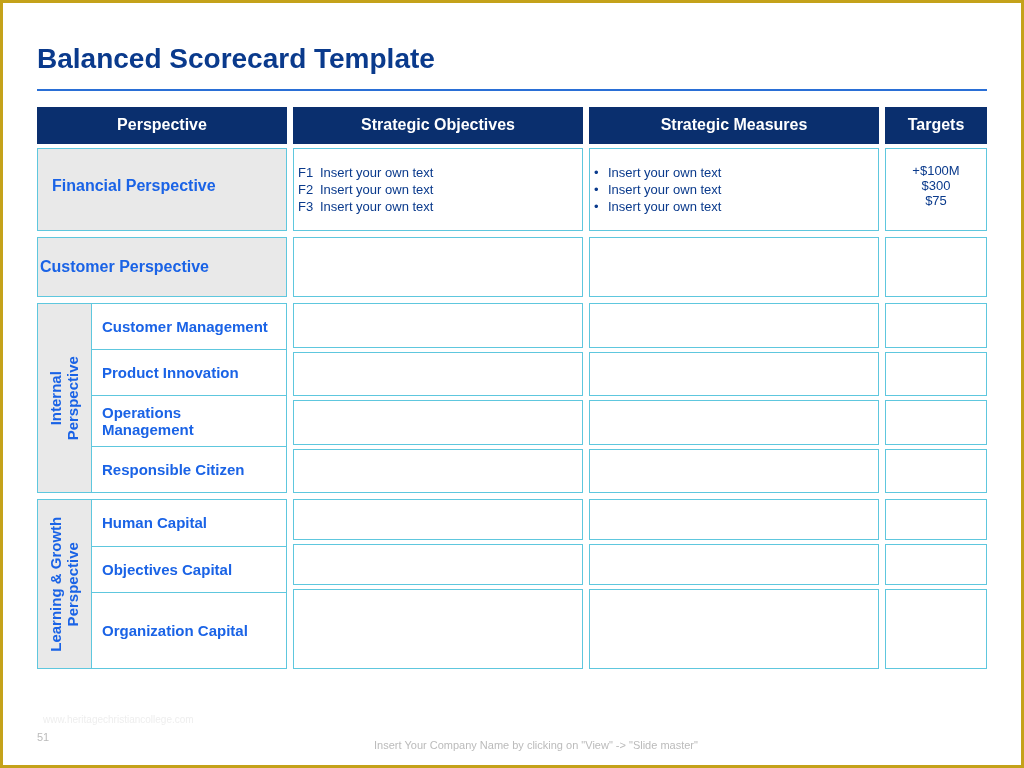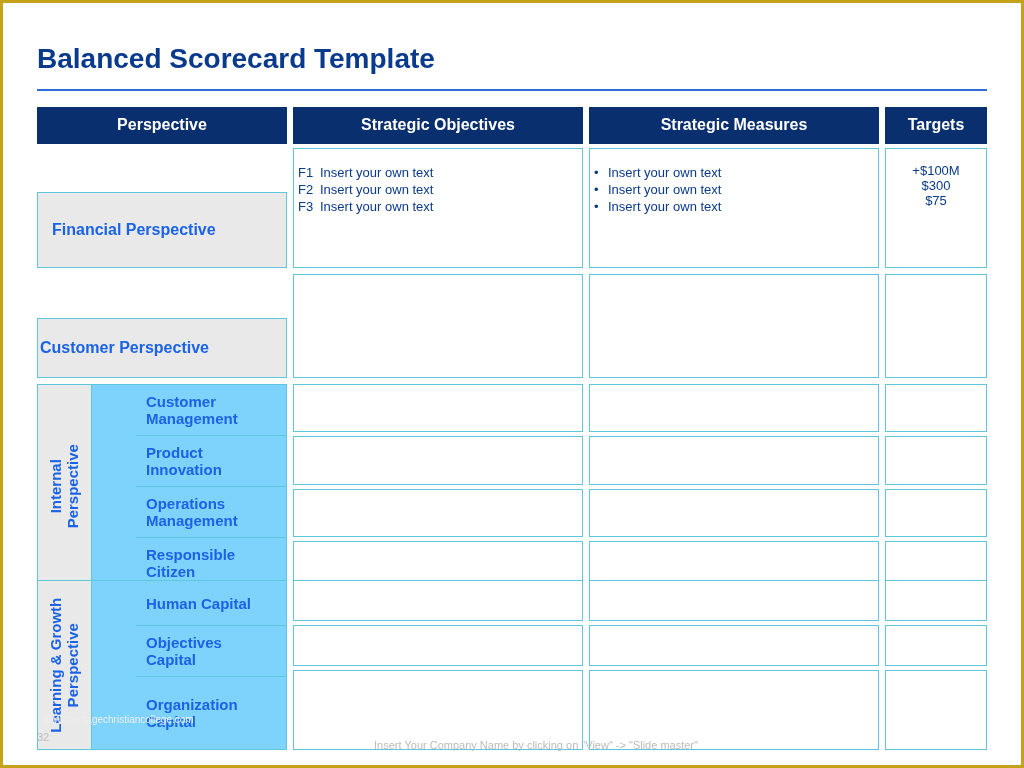--- a/index.html
+++ b/index.html
@@ -42,21 +42,21 @@
 
   
   .gap { height: 6px; }
   .gap-sm { height: 4px; }
 
   
   .cell {
     border: 1px solid #5ec7de;
     background: #fff;
   }
-  .cell.shaded { background: #e9e9e9; margin-top: 44px; }
+  .cell.shaded { background: #e9e9e9; }
   .persp-label {
     color: #1a63e6;
     font-weight: bold;
     font-size: 16px;
     padding: 28px 14px;
   }
   .persp-label.tight { padding: 20px 2px; }
 
   .obj-cell, .meas-cell, .tgt-cell {
     padding: 14px 4px;
@@ -85,22 +85,21 @@
     font-size: 15px;
     transform: rotate(-90deg);
     white-space: nowrap;
     text-align: center;
     line-height: 1.15;
   }
   .sub-col {
     flex: 1;
     display: flex;
     flex-direction: column;
-    background: #7dd3fc;
-    padding-left: 44px;
+    background: #ffffff;
   }
   .sub-col .sub {
     color: #1a63e6;
     font-weight: bold;
     font-size: 15px;
     padding: 8px 10px;
     border-bottom: 1px solid #5ec7de;
     display:flex;
     align-items:center;
     flex:1;
@@ -239,14 +238,14 @@
     <div class="stack-col">
       <div class="cell" style="flex:0.9"></div>
       <div class="cell" style="flex:0.9"></div>
       <div class="cell" style="flex:1.8"></div>
     </div>
   </div>
 
 </div>
 
 <div class="watermark">www.heritagechristiancollege.com</div>
-<div class="slide-num">32</div>
+<div class="slide-num">51</div>
 <div class="footer">Insert Your Company Name by clicking on "View" -&gt; "Slide master"</div>
 
 </body></html>

